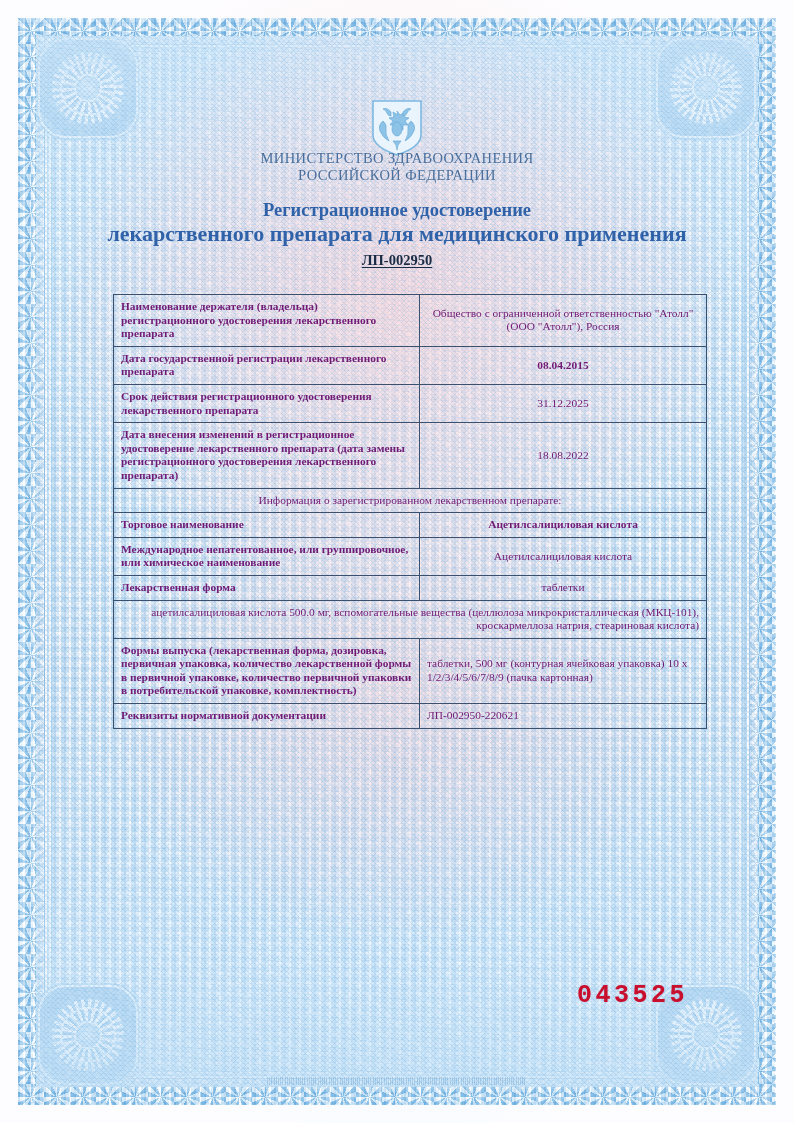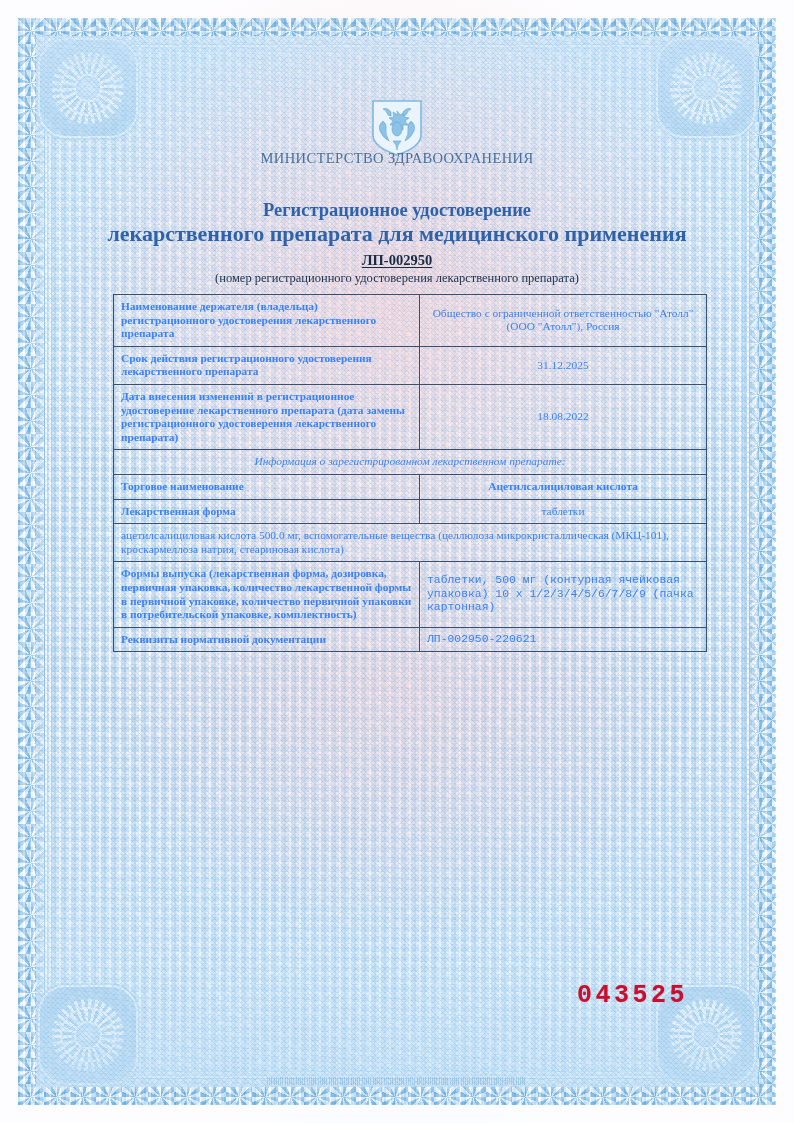--- a/index.html
+++ b/index.html
@@ -174,38 +174,38 @@
     position:absolute;left:0;right:0;top:271px;
     text-align:center;font-size:12.5px;color:#23354f;
   }
 
   
   table.cert{
     position:absolute;left:113px;top:294px;
     width:565px;
     border-collapse:collapse;
     table-layout:fixed;
-    color:#3b82f6;
+    color:#701a75;
     border-radius:7px;
   }
   table.cert td{
     border:1px solid #3b4f6e;
     padding:5px 7px;
     font-size:11.4px;
     line-height:13.6px;
     vertical-align:middle;
     background:rgba(255,255,255,.05);
   }
   td.k{width:291px;font-weight:bold;}
   td.v{width:272px;text-align:center;}
-  td.v.left{text-align:left;font-family:Liberation Mono, monospace;}
+  td.v.left{text-align:left;}
   td.v.bold{font-weight:bold;}
-  td.full{text-align:center;font-weight:normal;font-style:italic;}
+  td.full{text-align:center;font-weight:normal;}
   td.full.bold{font-weight:bold;text-align:left;}
-  td.span-note{font-weight:normal;text-align:left;}
+  td.span-note{font-weight:normal;text-align:right;}
 
   .serial{
     position:absolute;right:106px;top:981px;
     color:#c8102e;
     font-family:"Liberation Mono","DejaVu Sans Mono",monospace;
     font-size:25px;letter-spacing:3.5px;font-weight:bold;
     text-shadow:0 0 1px rgba(200,16,46,.35);
   }
 </style>
 </head>
@@ -266,57 +266,65 @@
         <path d="M42 22 q5 4 3 10 q-3 7 -9 10 q4 -7 3 -12 q-1 -5 3 -8 Z"></path>
         <path d="M22 13 q-4 -5 -8 -3 q3 1 4 4 q1 3 4 3 Z"></path>
         <path d="M34 13 q4 -5 8 -3 q-3 1 -4 4 q-1 3 -4 3 Z"></path>
         <path d="M24 42 q4 4 4 9 q0 -5 4 -9 Z"></path>
       </g>
     </svg>
   </div>
 
   <div class="ministry">
     <span>МИНИСТЕРСТВО ЗДРАВООХРАНЕНИЯ</span>
+    <span>РОССИЙСКОЙ ФЕДЕРАЦИИ</span>
   </div>
 
   <div class="doc-title">
     <span class="l1">Регистрационное удостоверение</span>
     <span class="l2">лекарственного препарата для медицинского применения</span>
   </div>
 
   <div class="reg-number">
     <u>ЛП-002950</u>
   </div>
 
-  <div class="reg-caption">(номер регистрационного удостоверения лекарственного препарата)</div>
 
   <table class="cert">
     <tbody>
       <tr>
         <td class="k">Наименование держателя (владельца) регистрационного удостоверения лекарственного препарата</td>
         <td class="v">Общество с ограниченной ответственностью "Атолл" (ООО "Атолл"), Россия</td>
       </tr>
       <tr>
+        <td class="k">Дата государственной регистрации лекарственного препарата</td>
+        <td class="v bold">08.04.2015</td>
+      </tr>
+      <tr>
         <td class="k">Срок действия регистрационного удостоверения лекарственного препарата</td>
         <td class="v">31.12.2025</td>
       </tr>
       <tr>
         <td class="k">Дата внесения изменений в регистрационное удостоверение лекарственного препарата (дата замены регистрационного удостоверения лекарственного препарата)</td>
         <td class="v">18.08.2022</td>
       </tr>
 
       <tr>
         <td class="full" colspan="2">Информация о зарегистрированном лекарственном препарате:</td>
       </tr>
 
       <tr>
         <td class="k">Торговое наименование</td>
         <td class="v bold">Ацетилсалициловая кислота</td>
       </tr>
       <tr>
+        <td class="k">Международное непатентованное, или группировочное, или химическое наименование</td>
+        <td class="v">Ацетилсалициловая кислота</td>
+      </tr>
+      <tr>
         <td class="k">Лекарственная форма</td>
         <td class="v">таблетки</td>
       </tr>
 
       <tr>
         <td class="span-note" colspan="2">ацетилсалициловая кислота 500.0 мг, вспомогательные вещества (целлюлоза микрокристаллическая (МКЦ-101), кроскармеллоза натрия, стеариновая кислота)</td>
       </tr>
 
       <tr>
         <td class="k">Формы выпуска (лекарственная форма, дозировка, первичная упаковка, количество лекарственной формы в первичной упаковке, количество первичной упаковки в потребительской упаковке, комплектность)</td>

